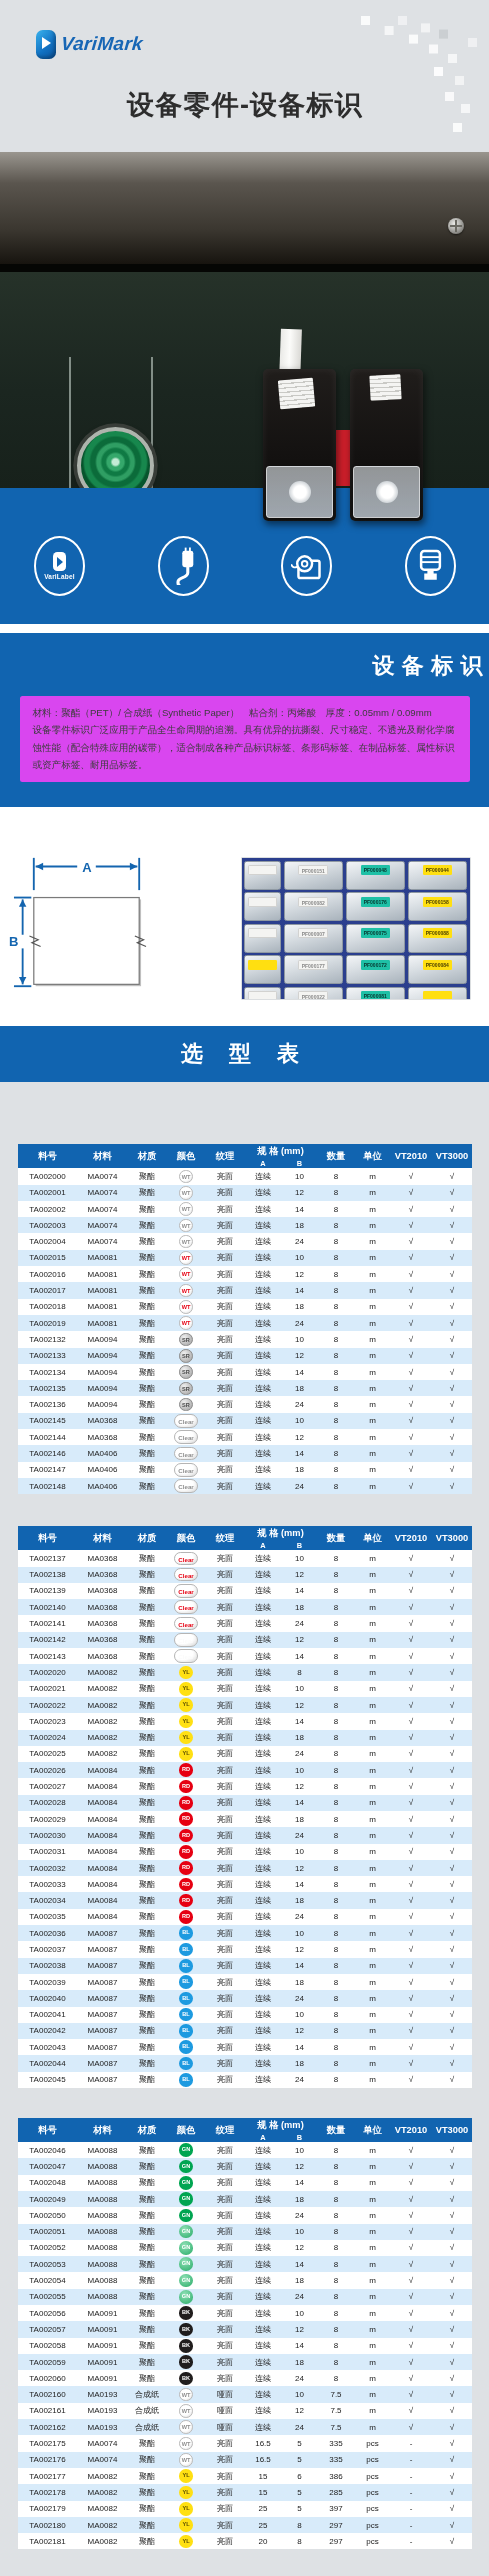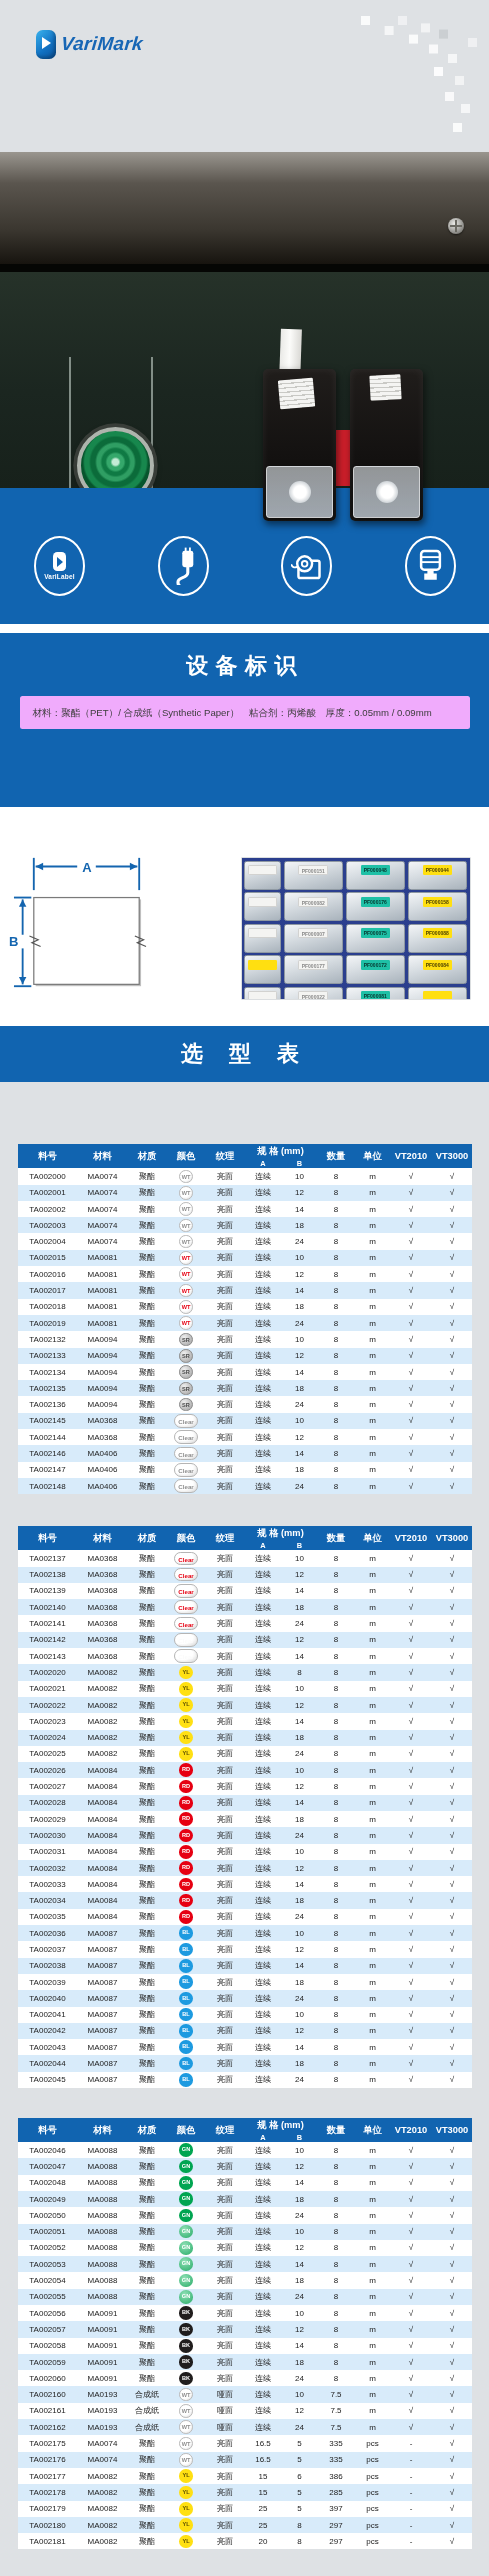--- a/index.html
+++ b/index.html
@@ -53,22 +53,22 @@
   .icon-circle{width:51px;height:60px;border:2.5px solid #fff;border-radius:50%;display:flex;flex-direction:column;align-items:center;justify-content:center;box-sizing:border-box;}
   .icon-circle svg{display:block;}
   .vl-mark{width:13.6px;height:18.6px;background:#fff;border-radius:4.3px;position:relative;margin-bottom:1.9px;}
   .vl-mark:before{content:'';position:absolute;left:4.3px;top:4.3px;border:5px solid transparent;border-left:6.8px solid #1164b0;}
   .vl-label{color:#fff;font-size:6.5px;font-weight:700;letter-spacing:0.2px;}
 
   .white-strip{height:9.3px;background:#fff;}
 
   
   .intro{height:174px;background:#1164b0;overflow:hidden;}
-  .sec-title{margin:17.4px 0 0;text-align:center;color:#fff;font-size:22px;font-weight:900;letter-spacing:7.4px;}
-  .intro-card{width:450px;margin:15px auto 0;background:#f0abfc;border-radius:2.5px;box-sizing:border-box;padding:8px 12.4px;}
+  .sec-title{margin:17.4px 0 0;text-align:right;color:#fff;font-size:22px;font-weight:900;letter-spacing:7.4px;}
+  .intro-card{width:450px;margin:15px auto 0;background:#d946ef;border-radius:2.5px;box-sizing:border-box;padding:8px 12.4px;}
   .intro-card p{margin:0;font-size:9.6px;line-height:1.82;color:#3c3c3c;}
 
   
   .diagram-sec{height:219px;background:#fff;position:relative;}
   .dim-svg{position:absolute;left:8.7px;top:47px;}
   .dim-svg text{fill:#1465af;font-size:21px;font-weight:700;font-family:"Liberation Sans",sans-serif;}
   .bins{position:absolute;right:20.5px;top:51px;width:228px;height:141px;overflow:hidden;background:#2b3f8e;box-shadow:0 0 0 0.6px #c4c8cc;}
   .bin-grid{display:grid;grid-template-columns:37px 1fr 1fr 1fr;grid-auto-rows:29px;gap:2.5px;padding:2.5px;}
   .bin{background:linear-gradient(165deg,#f3f5f7 0%,#d6dce1 40%,#a9b3bc 100%);border:1.2px solid #8f99a2;border-radius:2.5px;display:flex;justify-content:center;align-items:flex-start;padding-top:3.7px;box-sizing:border-box;}
   .chip{min-width:28.5px;height:10px;line-height:10px;text-align:center;padding:0 2.5px;font-size:5px;font-weight:700;border-radius:1.2px;box-sizing:border-box;}
@@ -106,20 +106,21 @@
 <body>
 
 <div class="page">
 
   <div class="top">
     <div class="brand">
       <div class="brand-mark"></div>
       <div class="brand-text">VariMark</div>
     </div>
     <div class="mosaic"></div>
+    <div class="page-title">设备零件-设备标识</div>
   </div>
 
   <div class="photo-wrap">
     <div class="hero">
       <div class="m-top"></div>
       <div class="m-gap"></div>
       <div class="m-panel"></div>
       <div class="screw"></div>
       <div class="vline l"></div>
       <div class="vline r"></div>
@@ -174,20 +175,21 @@
         </div>
     </div>
   </div>
 
   <div class="white-strip"></div>
 
   <div class="intro">
     <h2 class="sec-title">设备标识</h2>
     <div class="intro-card">
       <p>材料：聚酯（PET）/ 合成纸（Synthetic Paper）　粘合剂：丙烯酸　厚度：0.05mm / 0.09mm</p>
+      <p>设备零件标识广泛应用于产品全生命周期的追溯。具有优异的抗撕裂、尺寸稳定、不透光及耐化学腐蚀性能（配合特殊应用的碳带），适合制成各种产品标识标签、条形码标签、在制品标签、属性标识或资产标签、耐用品标签。</p>
     </div>
   </div>
 
   <div class="diagram-sec">
     <svg class="dim-svg" width="217" height="146" viewBox="0 0 350 235">
 
       <rect x="43" y="73" width="170" height="140" fill="#bfbfbf"></rect>
       <rect x="40" y="70" width="170" height="140" fill="#fff" stroke="#7a7a7a" stroke-width="2"></rect>
 
       <path d="M33 132 l14 6 -10 5 14 6" fill="none" stroke="#555" stroke-width="2"></path>

